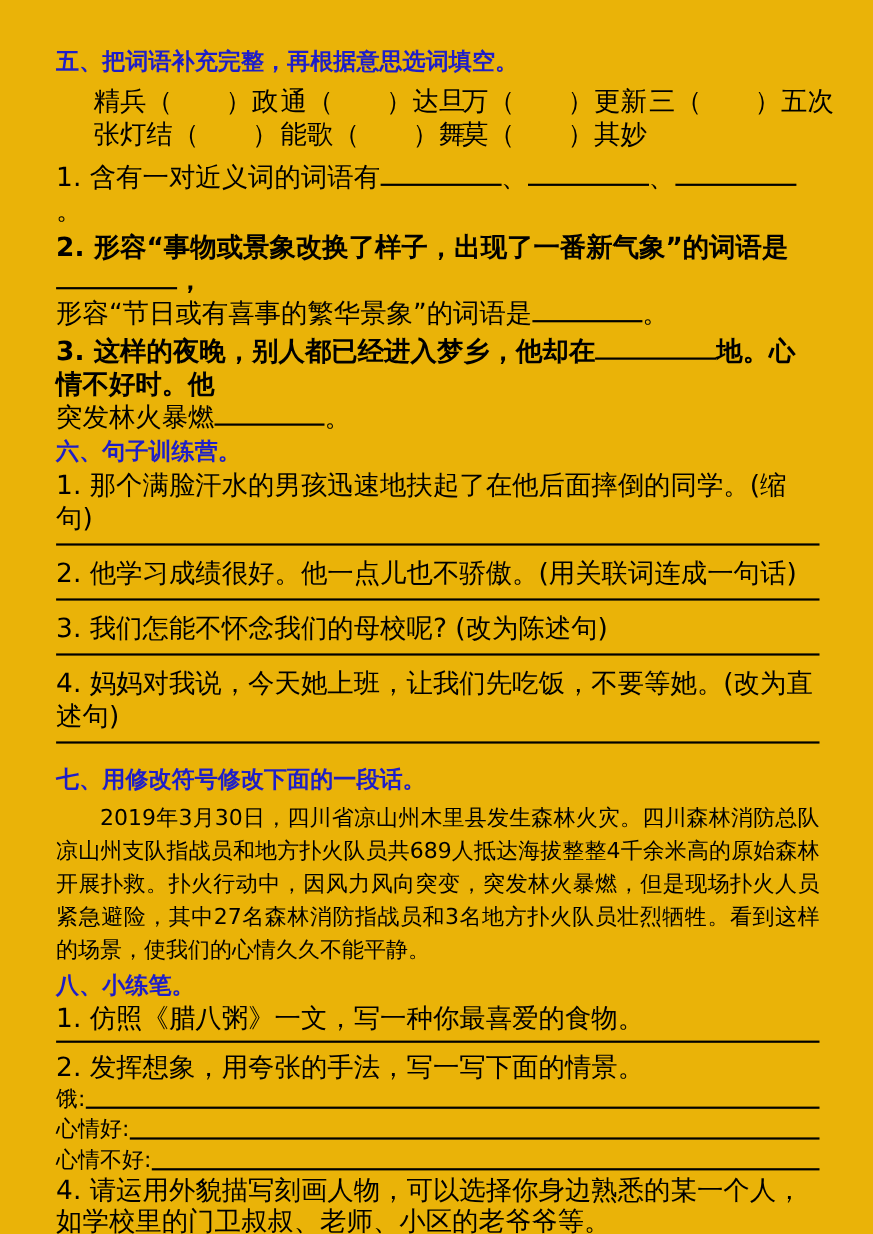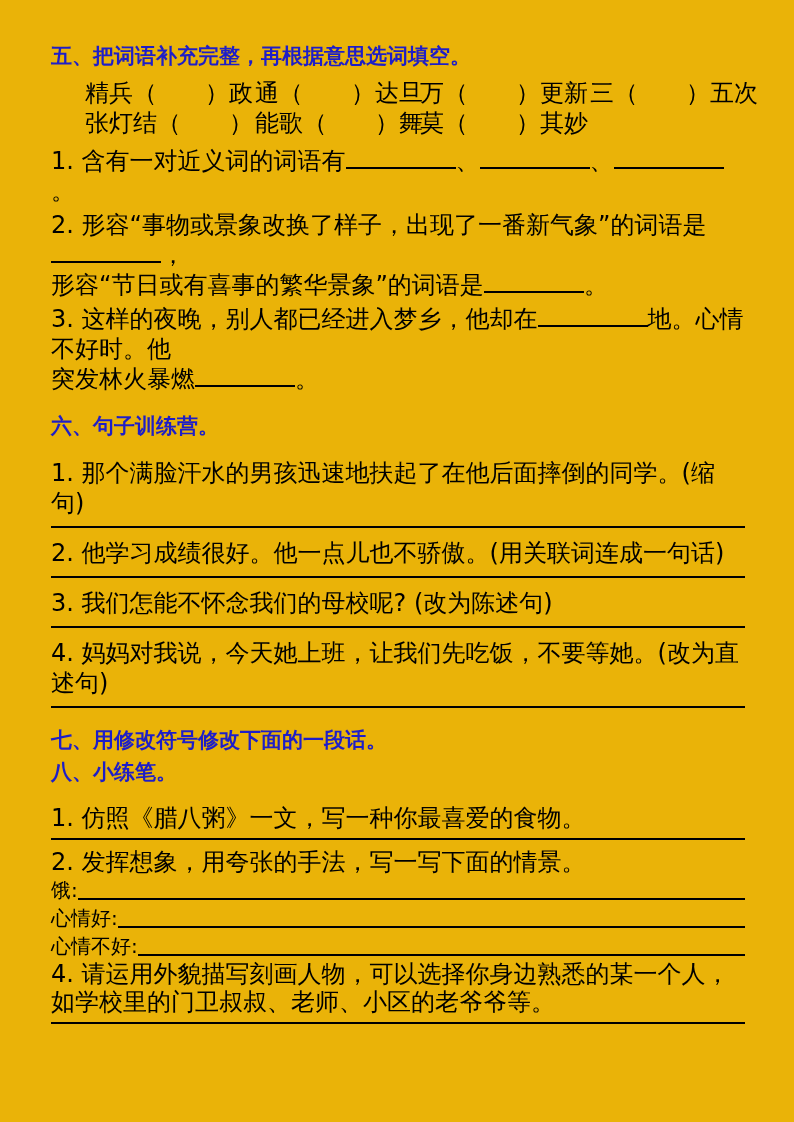--- a/index.html
+++ b/index.html
@@ -16,22 +16,22 @@
     background: #eab308;
   }
   .sec-title {
     color: var(--accent, #1e1ec8);
     font-size: 21px;
     font-weight: bold;
     line-height: 28px;
     margin: 0;
   }
   .mb10 { margin-bottom: 10px; }
-  .mt2  { margin-top: 18px; }
-  .mt4  { margin-top: 4px; }
+  .mt2  { margin-top: 2px; }
+  .mt4  { margin-top: 4px; font-weight: bold; }
   .mt6  { margin-top: 6px; }
   .mt18 { margin-top: 18px; }
   .word-grid {
     display: grid;
     grid-template-columns: 170px 165px 170px 1fr;
     padding-left: 34px;
     line-height: 30px;
     font-size: 24px;
     font-family: Liberation Mono, monospace;
   }
@@ -117,20 +117,21 @@
     <div class="qline">2. 他学习成绩很好。他一点儿也不骄傲。(用关联词连成一句话)</div>
     <div class="ansline"></div>
     <div class="qline">3. 我们怎能不怀念我们的母校呢? (改为陈述句)</div>
     <div class="ansline"></div>
     <div class="qline">4. 妈妈对我说，今天她上班，让我们先吃饭，不要等她。(改为直述句)</div>
     <div class="ansline"></div>
   </section>
 
   <section>
     <h2 class="sec-title mt18">七、用修改符号修改下面的一段话。</h2>
+    <p class="para7">2019年3月30日，四川省凉山州木里县发生森林火灾。四川森林消防总队凉山州支队指战员和地方扑火队员共689人抵达海拔整整4千余米高的原始森林开展扑救。扑火行动中，因风力风向突变，突发林火暴燃，但是现场扑火人员紧急避险，其中27名森林消防指战员和3名地方扑火队员壮烈牺牲。看到这样的场景，使我们的心情久久不能平静。</p>
   </section>
 
   <section class="s8">
     <h2 class="sec-title mt4">八、小练笔。</h2>
     <div class="qline mt2">1. 仿照《腊八粥》一文，写一种你最喜爱的食物。</div>
     <div class="ansline"></div>
     <div class="qline">2. 发挥想象，用夸张的手法，写一写下面的情景。</div>
     <div class="label-line">
       <span class="lbl">饿:</span>
       <span class="rule"></span>

